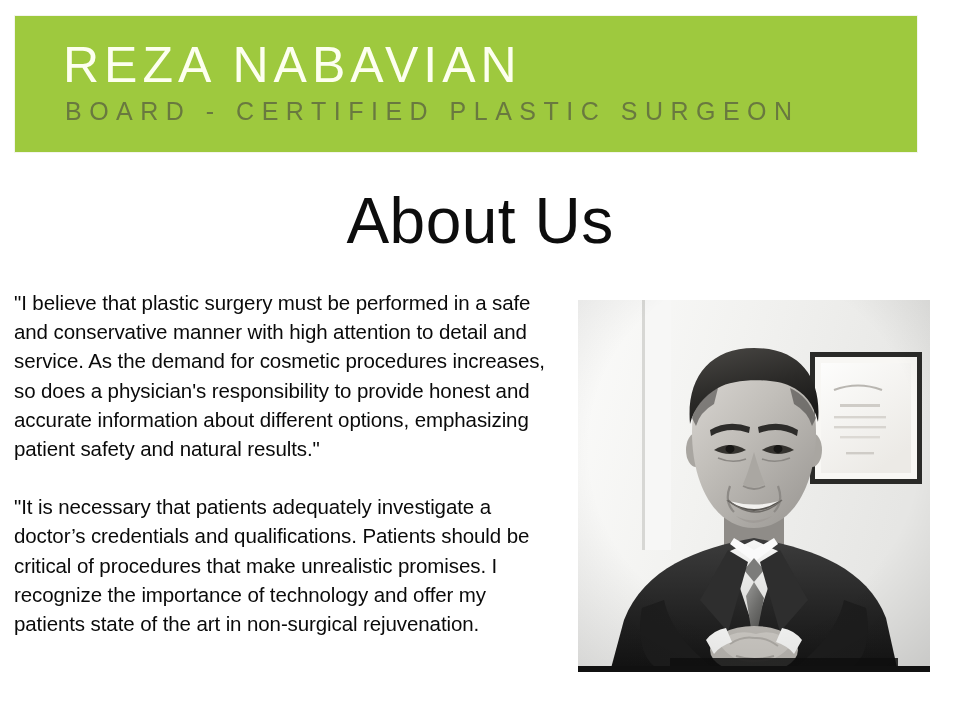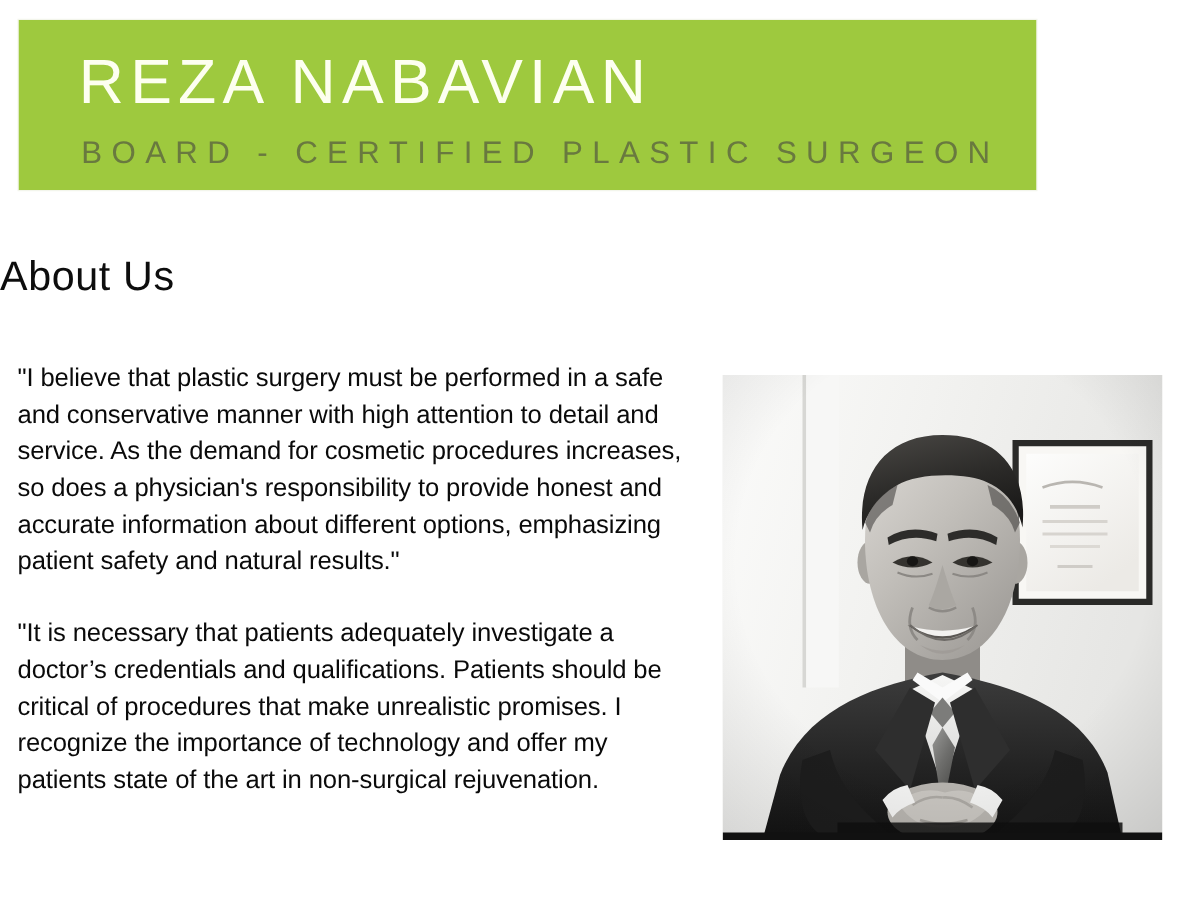--- a/index.html
+++ b/index.html
@@ -14,21 +14,21 @@
     overflow: hidden;
     font-family: "Liberation Sans", sans-serif;
     -webkit-font-smoothing: antialiased;
   }
 
   
   #banner {
     position: absolute;
     left: 15px;
     top: 16px;
-    width: 814px;
+    width: 902px;
     height: 136px;
     background: #9ec93e;
     box-shadow: 0 0 0 1px #f3f5ec;
   }
   #banner-practice-name {
     position: absolute;
     left: 48px;
     top: 22px;
     font-size: 50px;
     line-height: 54px;
@@ -52,31 +52,30 @@
   #banner-tagline {
     position: absolute;
     left: 50px;
     top: 80px;
     font-size: 25px;
     line-height: 30px;
     font-weight: 400;
     letter-spacing: 7.5px;
     color: #69793f;
     white-space: nowrap;
-    margin-top: 11px;
   }
 
   
   #slide-title {
     position: absolute;
     left: 0;
     top: 192px;
     width: 960px;
-    text-align: left;
-    font-size: 33px;
+    text-align: center;
+    font-size: 64px;
     line-height: 58px;
     font-weight: 300;
     color: #0d0d0d;
     letter-spacing: 0.5px;
   }
 
   
   #body-text {
     position: absolute;
     left: 14px;

